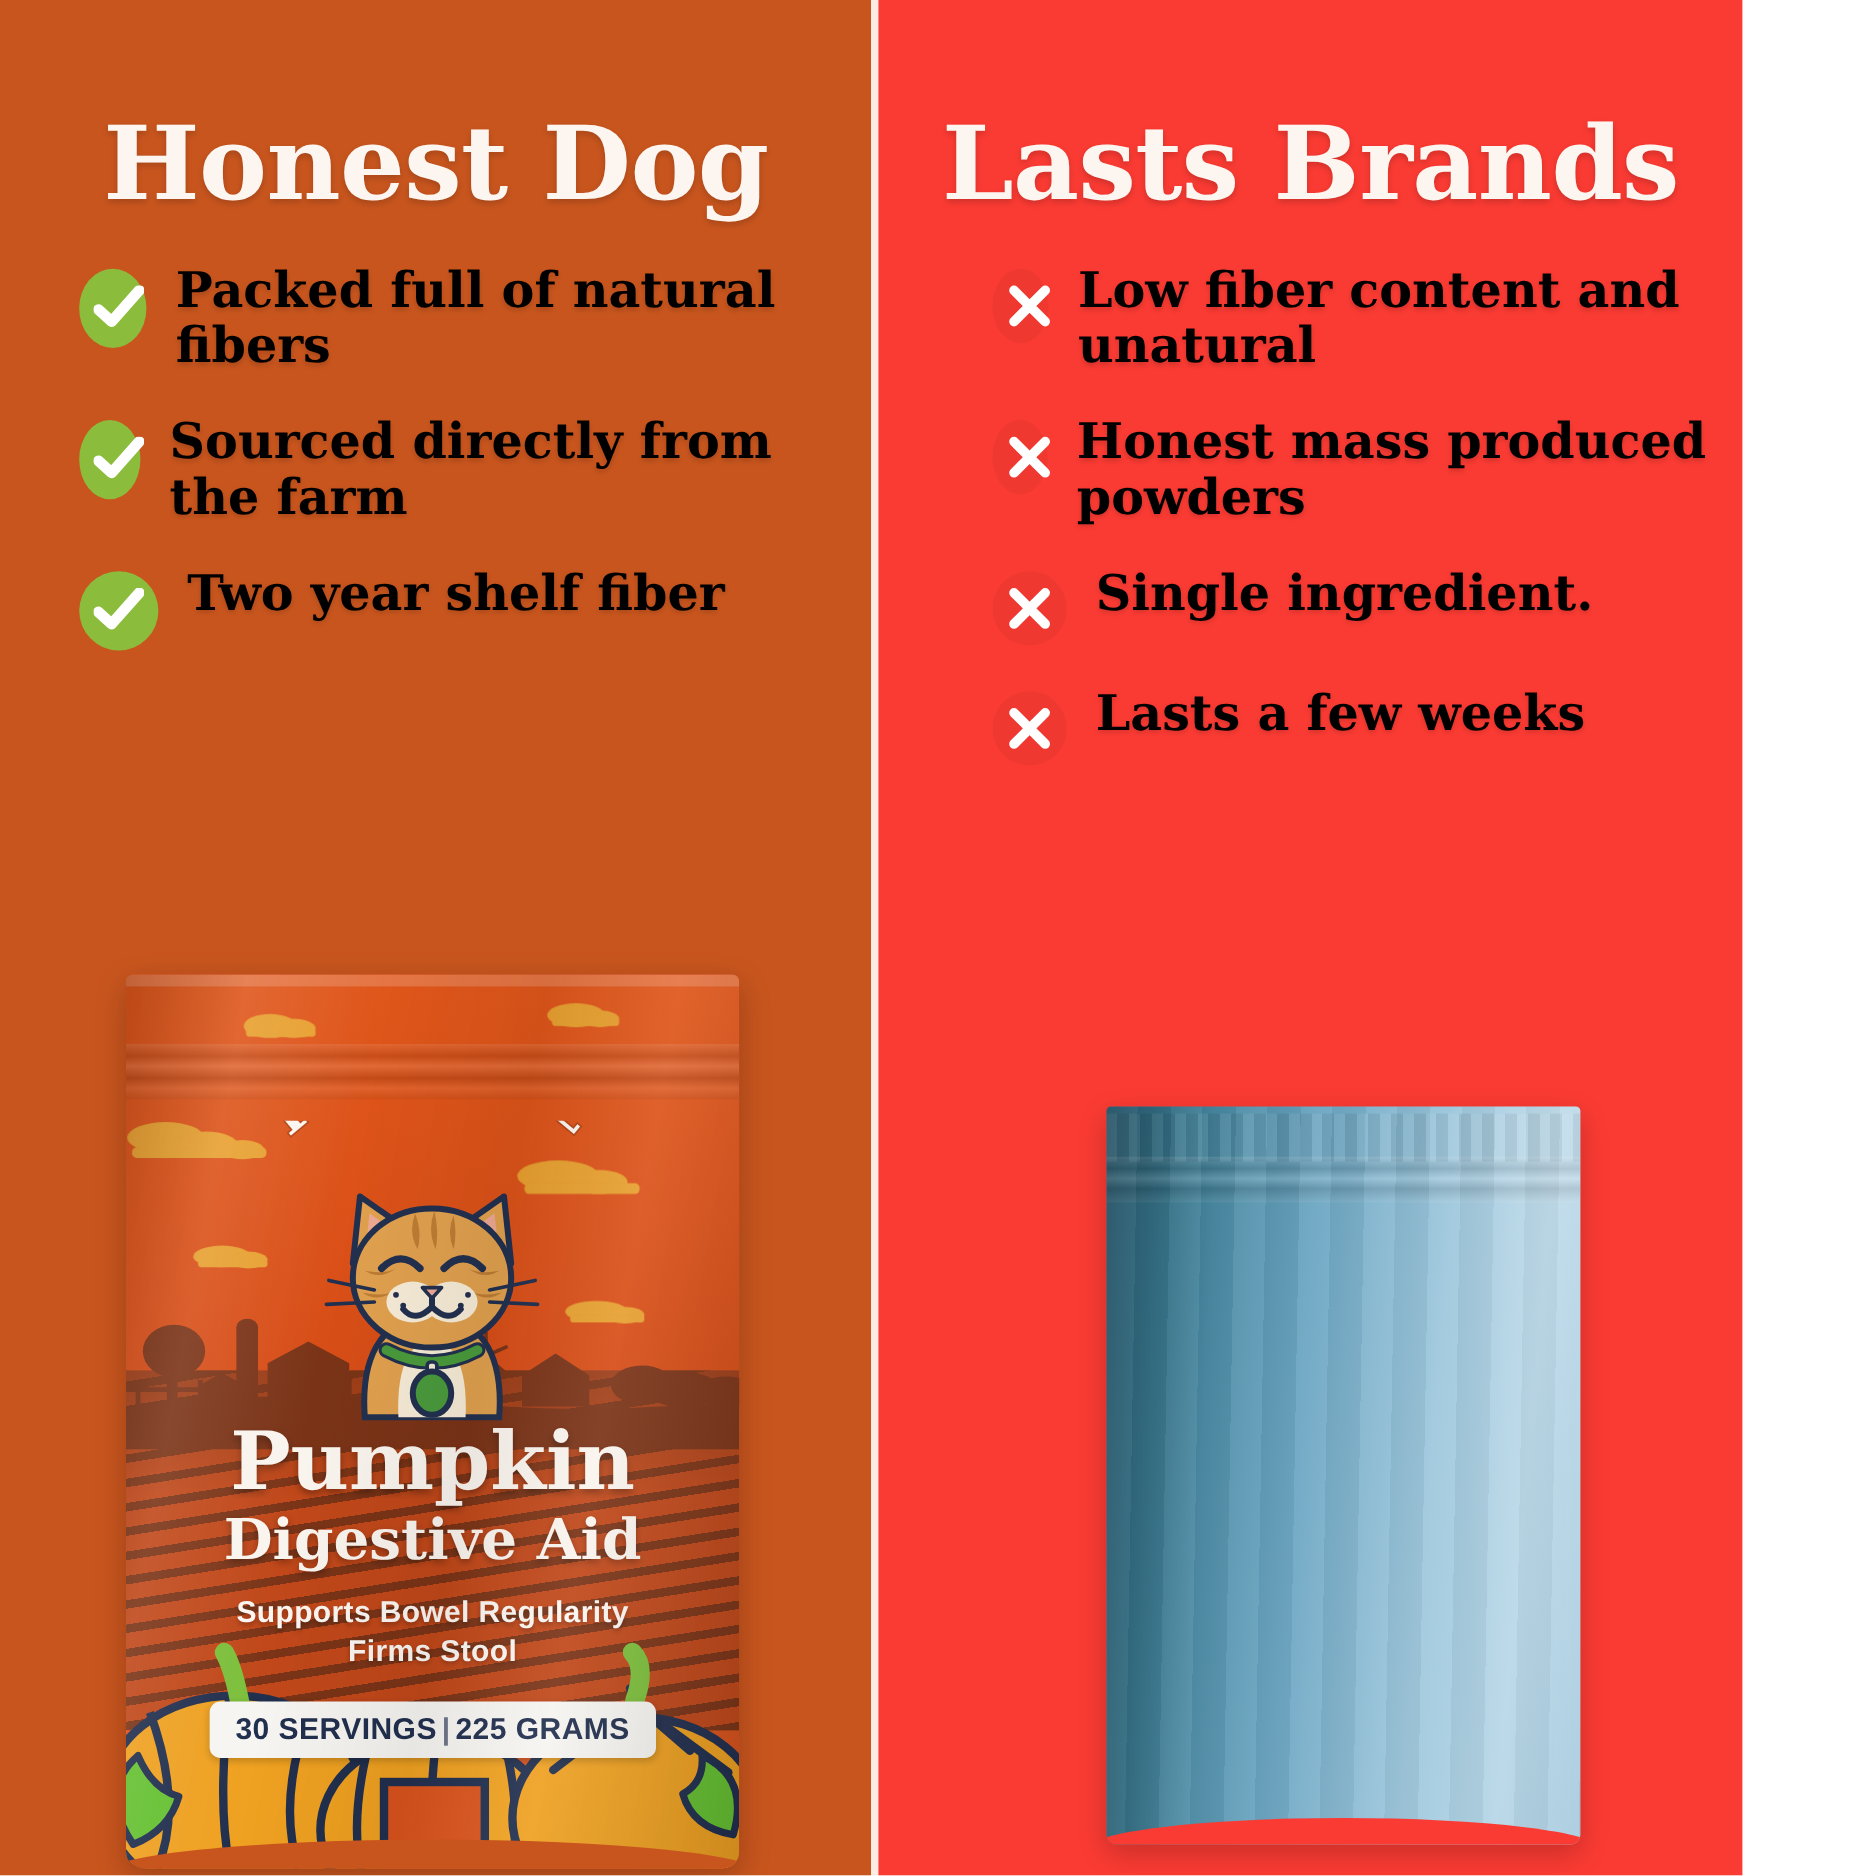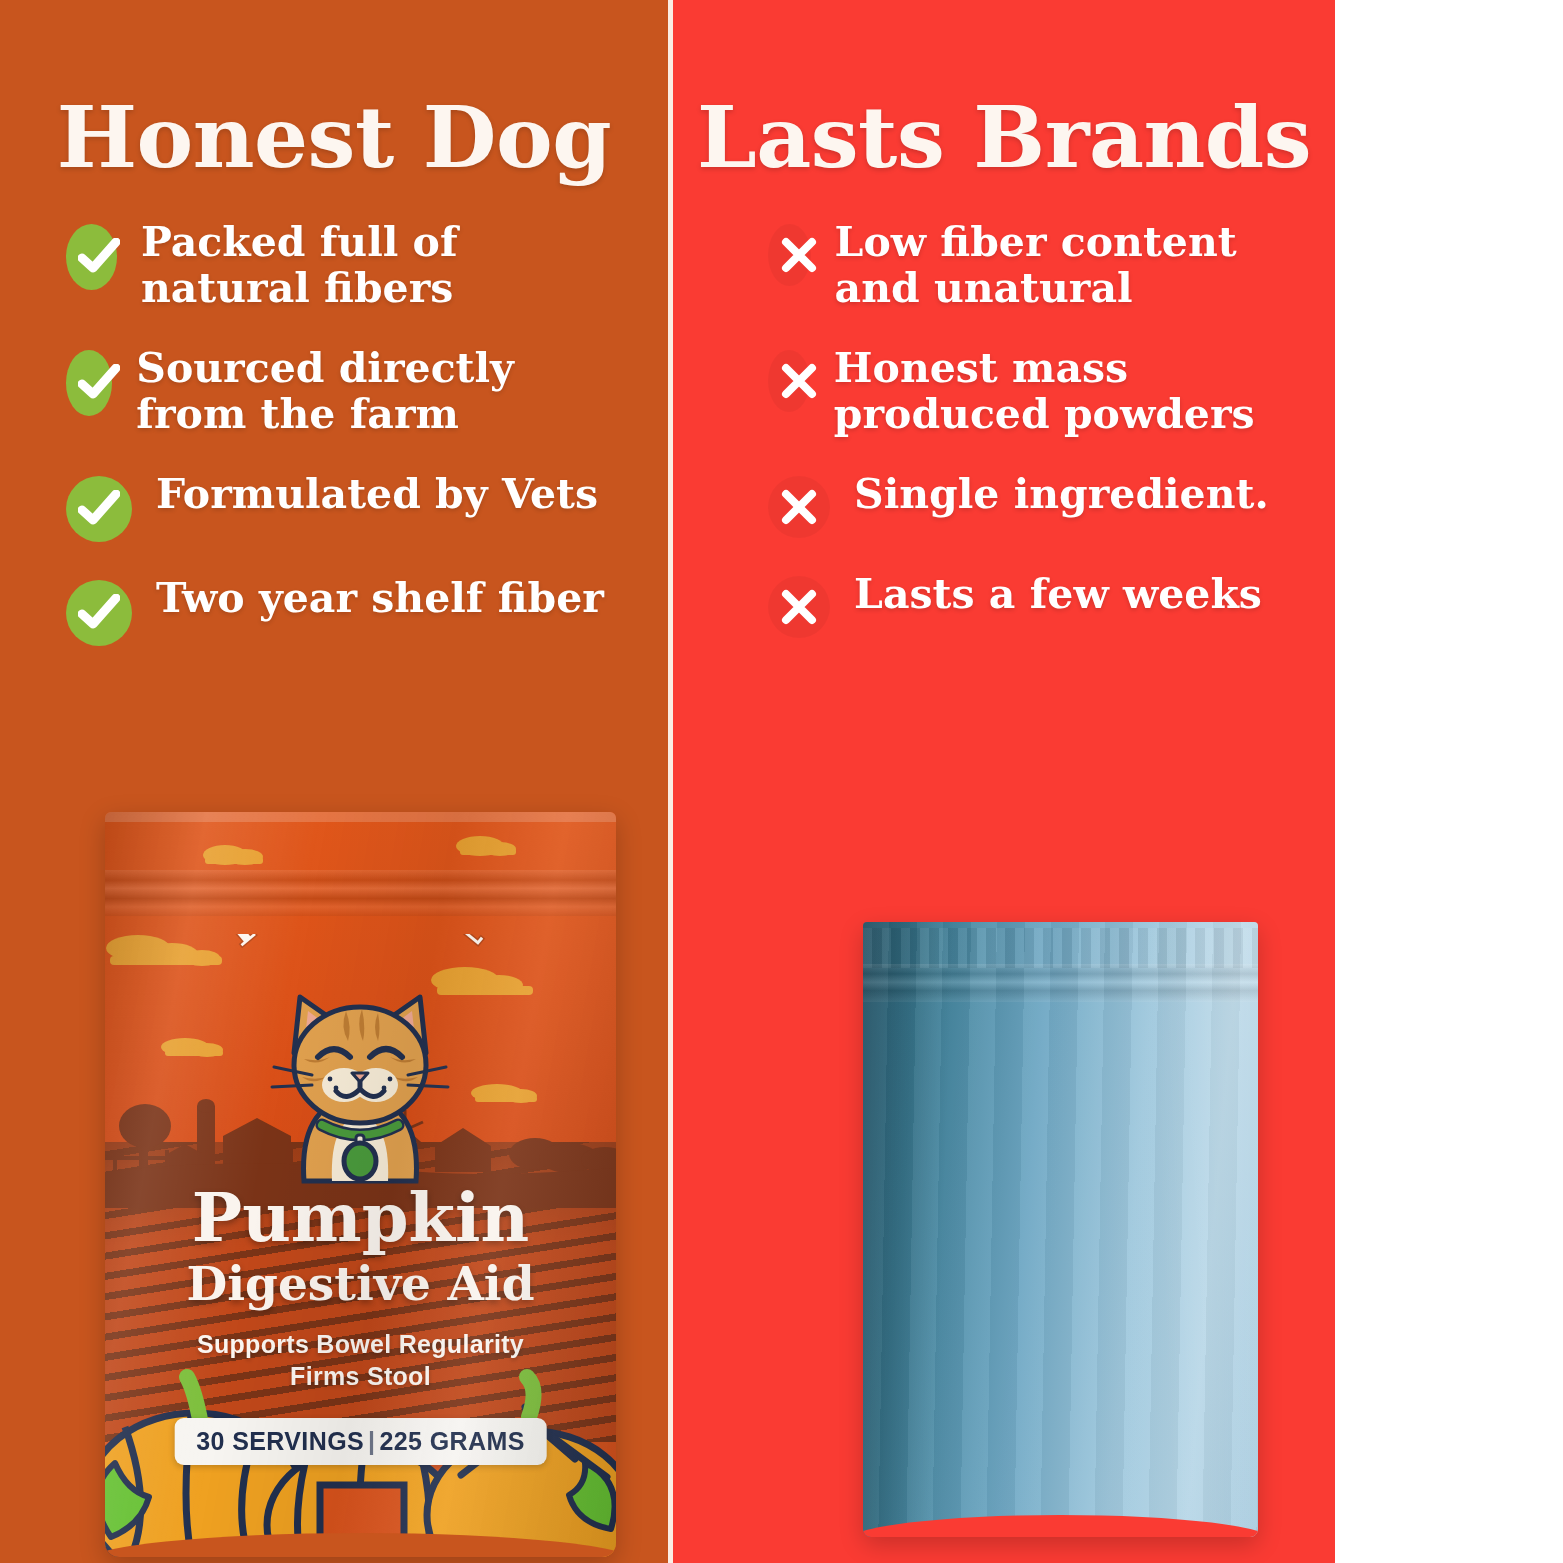--- a/index.html
+++ b/index.html
@@ -1,21 +1,21 @@
 <!DOCTYPE html>
 <html><head>
 <meta charset="utf-8">
 <style>
   * { margin:0; padding:0; box-sizing:border-box; }
   html,body { width:1563px; height:1563px; overflow:hidden; }
   body {
     font-family:"Liberation Serif", serif;
     background:#ffffff;
   }
-  #root { position:relative; width:1335px; height:1563px; display:flex; }
+  #root { position:relative; width:1452px; height:1563px; display:flex; }
 
   
   .panel { position:relative; height:100%; overflow:hidden; }
   .panel.left  { width:782px; background:#C8551E; }
   .panel.divider-line { width:6px; background:#FBEDE4; }
   .panel.right { width:775px; background:#FA3B33; }
 
   
   .panel-title {
     color:#FDF6F0;
@@ -35,21 +35,21 @@
   .left .bullets  { padding-left:66px;  padding-right:30px; }
   .right .bullets { padding-left:880px; }
   .right .bullets { padding-left:0; margin-left:95px; padding-right:10px; }
 
   .bullet {
     display:flex;
     align-items:flex-start;
     margin-bottom:34px;
   }
   .bullet .txt {
-    color:#ffffff;
+    color:#000000;
     font-family:"DejaVu Serif", serif;
     font-weight:700;
     font-size:41px;
     line-height:1.12;
     text-shadow:0 2px 4px rgba(0,0,0,.16);
   }
 
   
   .check-badge {
     width:66px; height:66px; border-radius:50%;
@@ -263,28 +263,20 @@
 
       <div class="bullet">
         <span class="check-badge">
           <svg width="42" height="38" viewBox="0 0 42 38">
             <path d="M4 20 L15 30 L38 4" stroke="#FFFFFF" stroke-width="9" fill="none" stroke-linecap="round" stroke-linejoin="round"></path>
           </svg>
         </span>
         <span class="txt">Sourced directly from the farm</span>
       </div>
 
-      <div class="bullet">
-        <span class="check-badge">
-          <svg width="42" height="38" viewBox="0 0 42 38">
-            <path d="M4 20 L15 30 L38 4" stroke="#FFFFFF" stroke-width="9" fill="none" stroke-linecap="round" stroke-linejoin="round"></path>
-          </svg>
-        </span>
-        <span class="txt">Formulated by Vets</span>
-      </div>
 
       <div class="bullet">
         <span class="check-badge">
           <svg width="42" height="38" viewBox="0 0 42 38">
             <path d="M4 20 L15 30 L38 4" stroke="#FFFFFF" stroke-width="9" fill="none" stroke-linecap="round" stroke-linejoin="round"></path>
           </svg>
         </span>
         <span class="txt">Two year shelf fiber</span>
       </div>
     </div>

